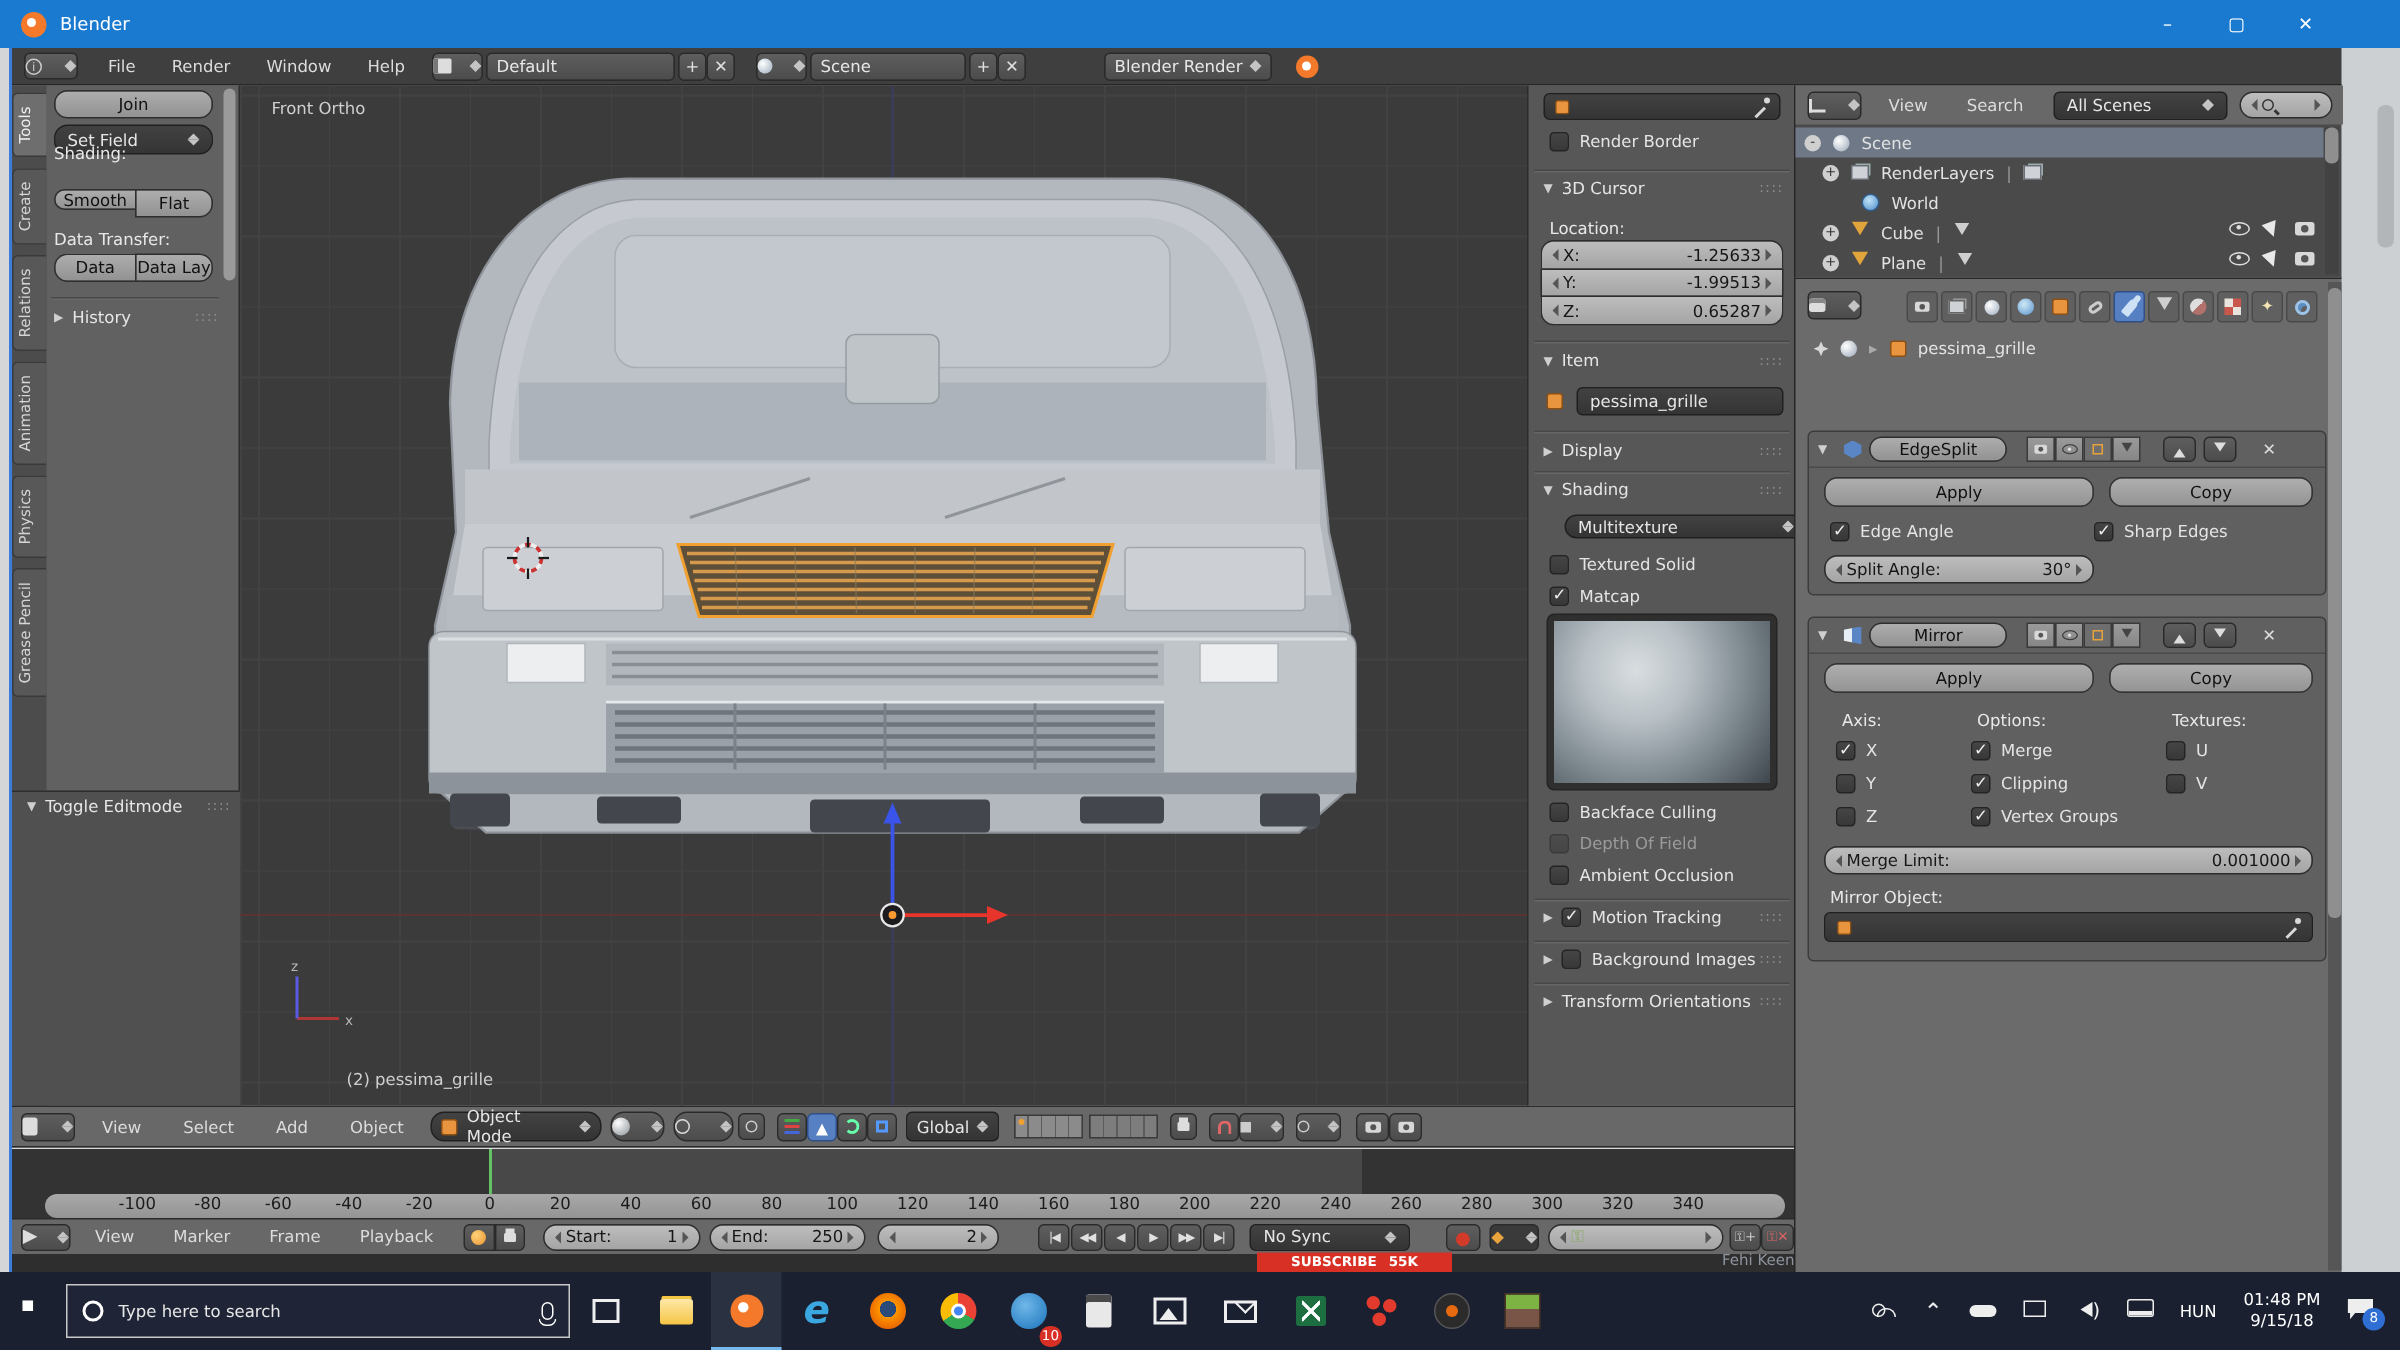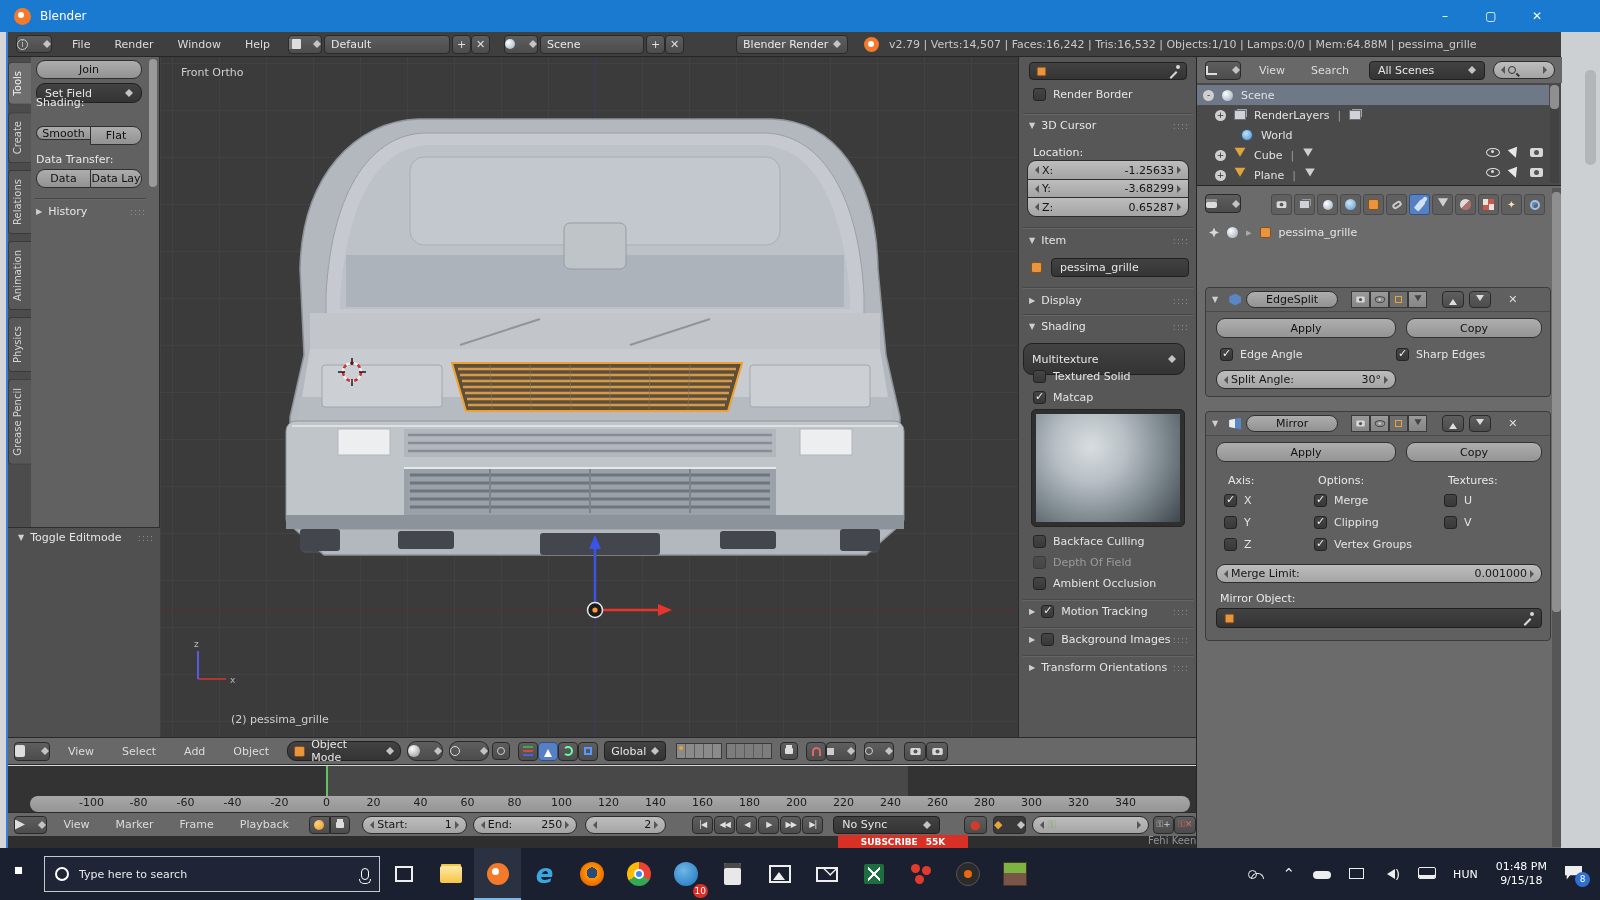--- a/index.html
+++ b/index.html
@@ -134,21 +134,20 @@
   <div class="combo" style="width:104px;height:19px;margin-left:2px">
       <span>Scene</span>
     </div>
   <div class="sqbtn" style="width:19px;height:19px;margin-left:2px">+</div>
   <div class="sqbtn" style="width:19px;height:19px">✕</div>
   <div class="combo" style="width:112px;height:19px;margin-left:52px;justify-content:space-between">
       <span>Blender Render</span>
       <span class="ud"></span>
     </div>
   <span class="blogo" style="margin-left:16px;width:15px;height:15px"></span>
-  <span style="color:#c9c9c9;margin-left:10px">v2.79 | Verts:14,507 | Faces:16,242 | Tris:16,532 | Objects:1/10 | Lamps:0/0 | Mem:64.88M | pessima_grille</span>
 </div>
 
 <div class="abs" id="toolshelf">
   <div class="abs" id="tabcol">
 
   <span class="vtab on">Tools</span>
       <span class="vtab">Create</span>
       <span class="vtab">Relations</span>
       <span class="vtab">Animation</span>
       <span class="vtab">Physics</span>
@@ -476,21 +475,21 @@
       <span>3D Cursor</span>
       <span class="grip">::::</span>
     </div>
   <div style="position:absolute;left:14px;top:89px;color:#e8e8e8">Location:</div>
   <div class="num" style="position:absolute;left:8px;top:103px;width:162px;height:19px;border-radius:9px 9px 0 0;border-bottom:none">
       <span class="lab">X:</span>
       <span class="val">-1.25633</span>
     </div>
   <div class="num" style="position:absolute;left:8px;top:122px;width:162px;height:19px;border-radius:0">
       <span class="lab">Y:</span>
-      <span class="val">-3.68299</span>
+      <span class="val">-1.99513</span>
     </div>
   <div class="num" style="position:absolute;left:8px;top:141px;width:162px;height:19px;border-radius:0 0 9px 9px;border-top:none">
       <span class="lab">Z:</span>
       <span class="val">0.65287</span>
     </div>
   <div class="abs sep" style="left:4px;top:170px;width:170px"></div>
   <div class="phead" style="position:absolute;left:10px;top:177px;width:160px">
       <span class="tri">▼</span>
       <span>Item</span>
       <span class="grip">::::</span>
@@ -504,21 +503,21 @@
       <span class="tri">▶</span>
       <span>Display</span>
       <span class="grip">::::</span>
     </div>
   <div class="abs sep" style="left:4px;top:257px;width:170px"></div>
   <div class="phead" style="position:absolute;left:10px;top:263px;width:160px">
       <span class="tri">▼</span>
       <span>Shading</span>
       <span class="grip">::::</span>
     </div>
-  <div class="pill-dk" style="position:absolute;left:4px;top:286px;width:162px;height:32px;padding:0 8px;justify-content:flex-start">
+  <div class="pill-dk" style="position:absolute;left:24px;top:286px;width:162px;height:16px;padding:0 8px;justify-content:flex-start">
       <span>Multitexture</span>
       <span class="ud"></span>
     </div>
   <div style="position:absolute;left:14px;top:313px;display:flex;align-items:center">
       <span class="chk"></span>
       <span class="cl">Textured Solid</span>
     </div>
   <div style="position:absolute;left:14px;top:334px;display:flex;align-items:center">
       <span class="chk on"></span>
       <span class="cl">Matcap</span>

